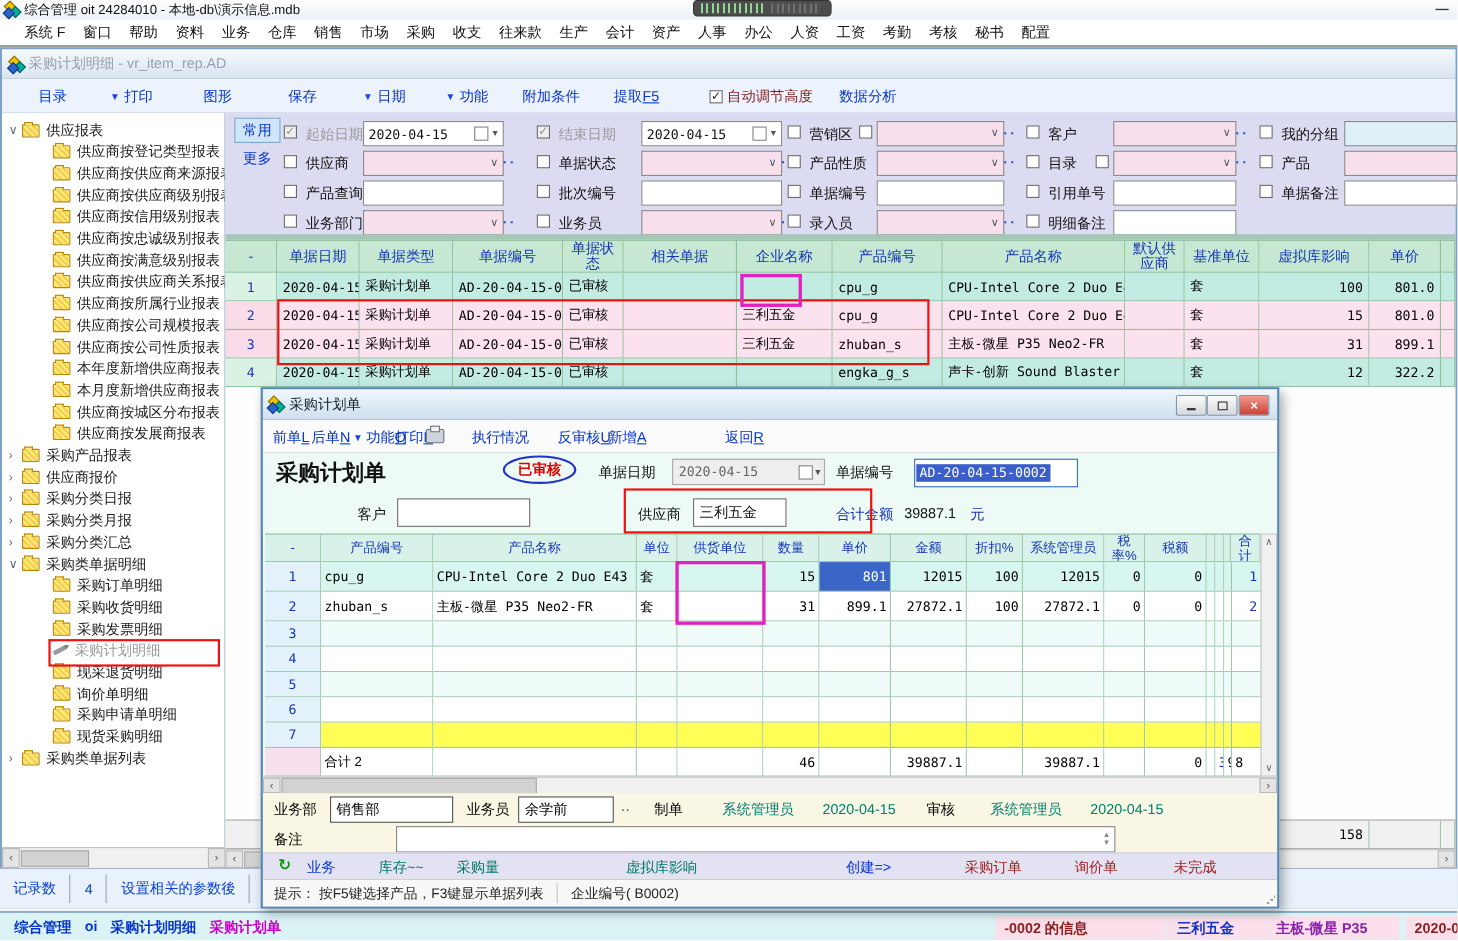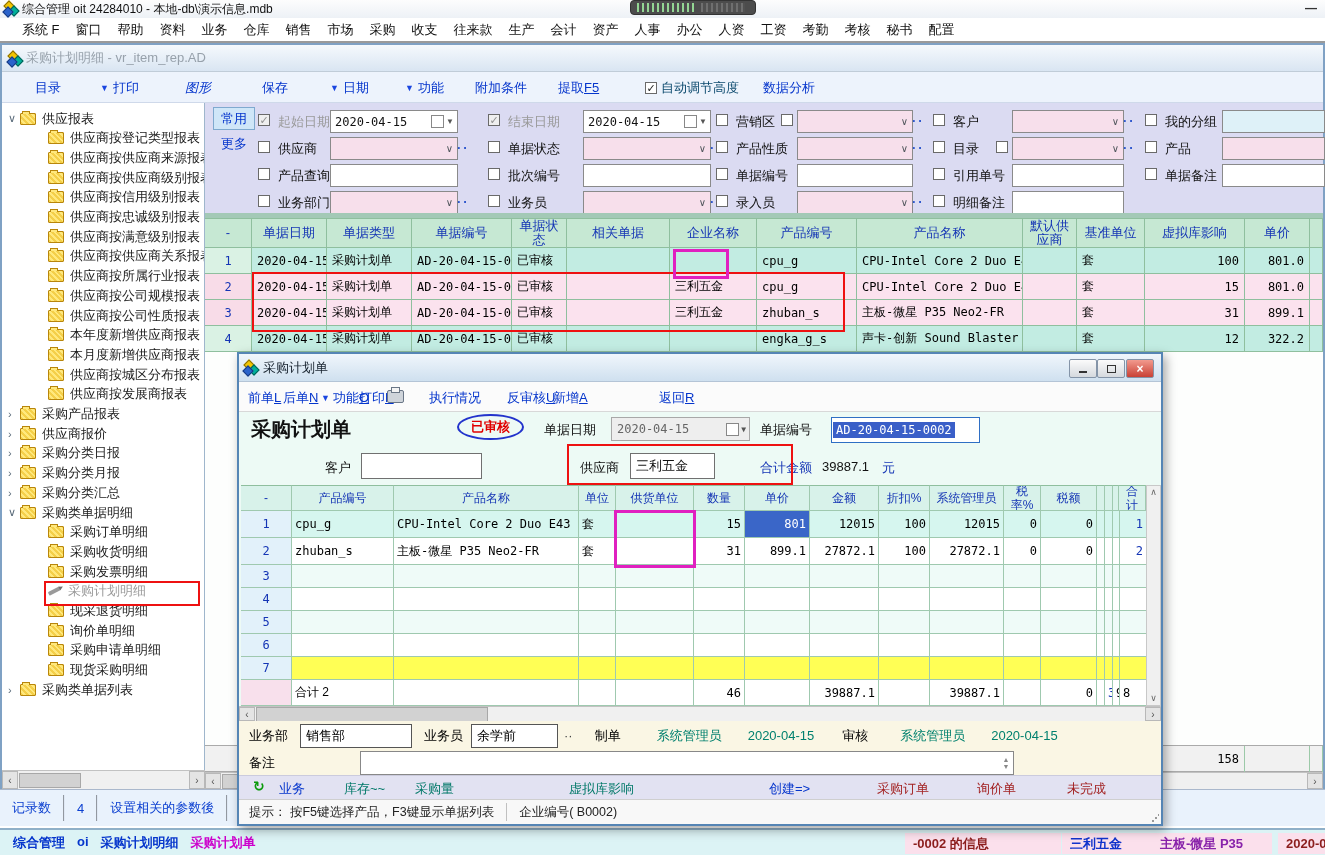--- a/index.html
+++ b/index.html
@@ -216,21 +216,21 @@
   <span id="child-title">采购计划明细 - vr_item_rep.AD</span>
 </div>
 <div class="abs" id="child-toolbar">
     <div class="tb-item" style="position: absolute; left: 33px; top: 7px;">
       <div>目录</div>
     </div>
     <div class="tb-item" style="position: absolute; left: 98px; top: 7px;">
       <div class="arr">▼</div>
       <div>打印</div>
     </div>
-    <div class="tb-item" style="position: absolute; left: 183px; top: 7px; font-style: italic;">
+    <div class="tb-item" style="position: absolute; left: 183px; top: 7px;">
       <div>图形</div>
     </div>
     <div class="tb-item" style="position: absolute; left: 260px; top: 7px; justify-content: flex-end;">
       <div>保存</div>
     </div>
     <div class="tb-item" style="position: absolute; left: 328px; top: 7px;">
       <div class="arr">▼</div>
       <div>日期</div>
     </div>
     <div class="tb-item" style="position: absolute; left: 403px; top: 7px;">
@@ -238,21 +238,21 @@
       <div>功能</div>
     </div>
     <div class="tb-item" style="position: absolute; left: 473px; top: 7px;">
       <div>附加条件</div>
     </div>
     <div class="tb-item" style="position: absolute; left: 556px; top: 7px;">
       <div>提取<span class="u">F5</span></div>
     </div>
     <div class="tb-item" style="position: absolute; left: 643px; top: 7px;">
       <div class="cbx on" style="color: rgb(34, 34, 34);">✓</div>
-      <div style="color: #0c4a6e;">自动调节高度</div>
+      <div style="color: #7f1d1d;">自动调节高度</div>
     </div>
     <div class="tb-item" style="position: absolute; left: 761px; top: 7px;">
       <div>数据分析</div>
     </div>
   </div>
 
 <div class="abs" id="sidebar">
     <div class="tree-item" style="position: absolute; left: 6px; top: 6px;">
       <div class="tree-arrow">∨</div>
       <div class="folder"></div>

